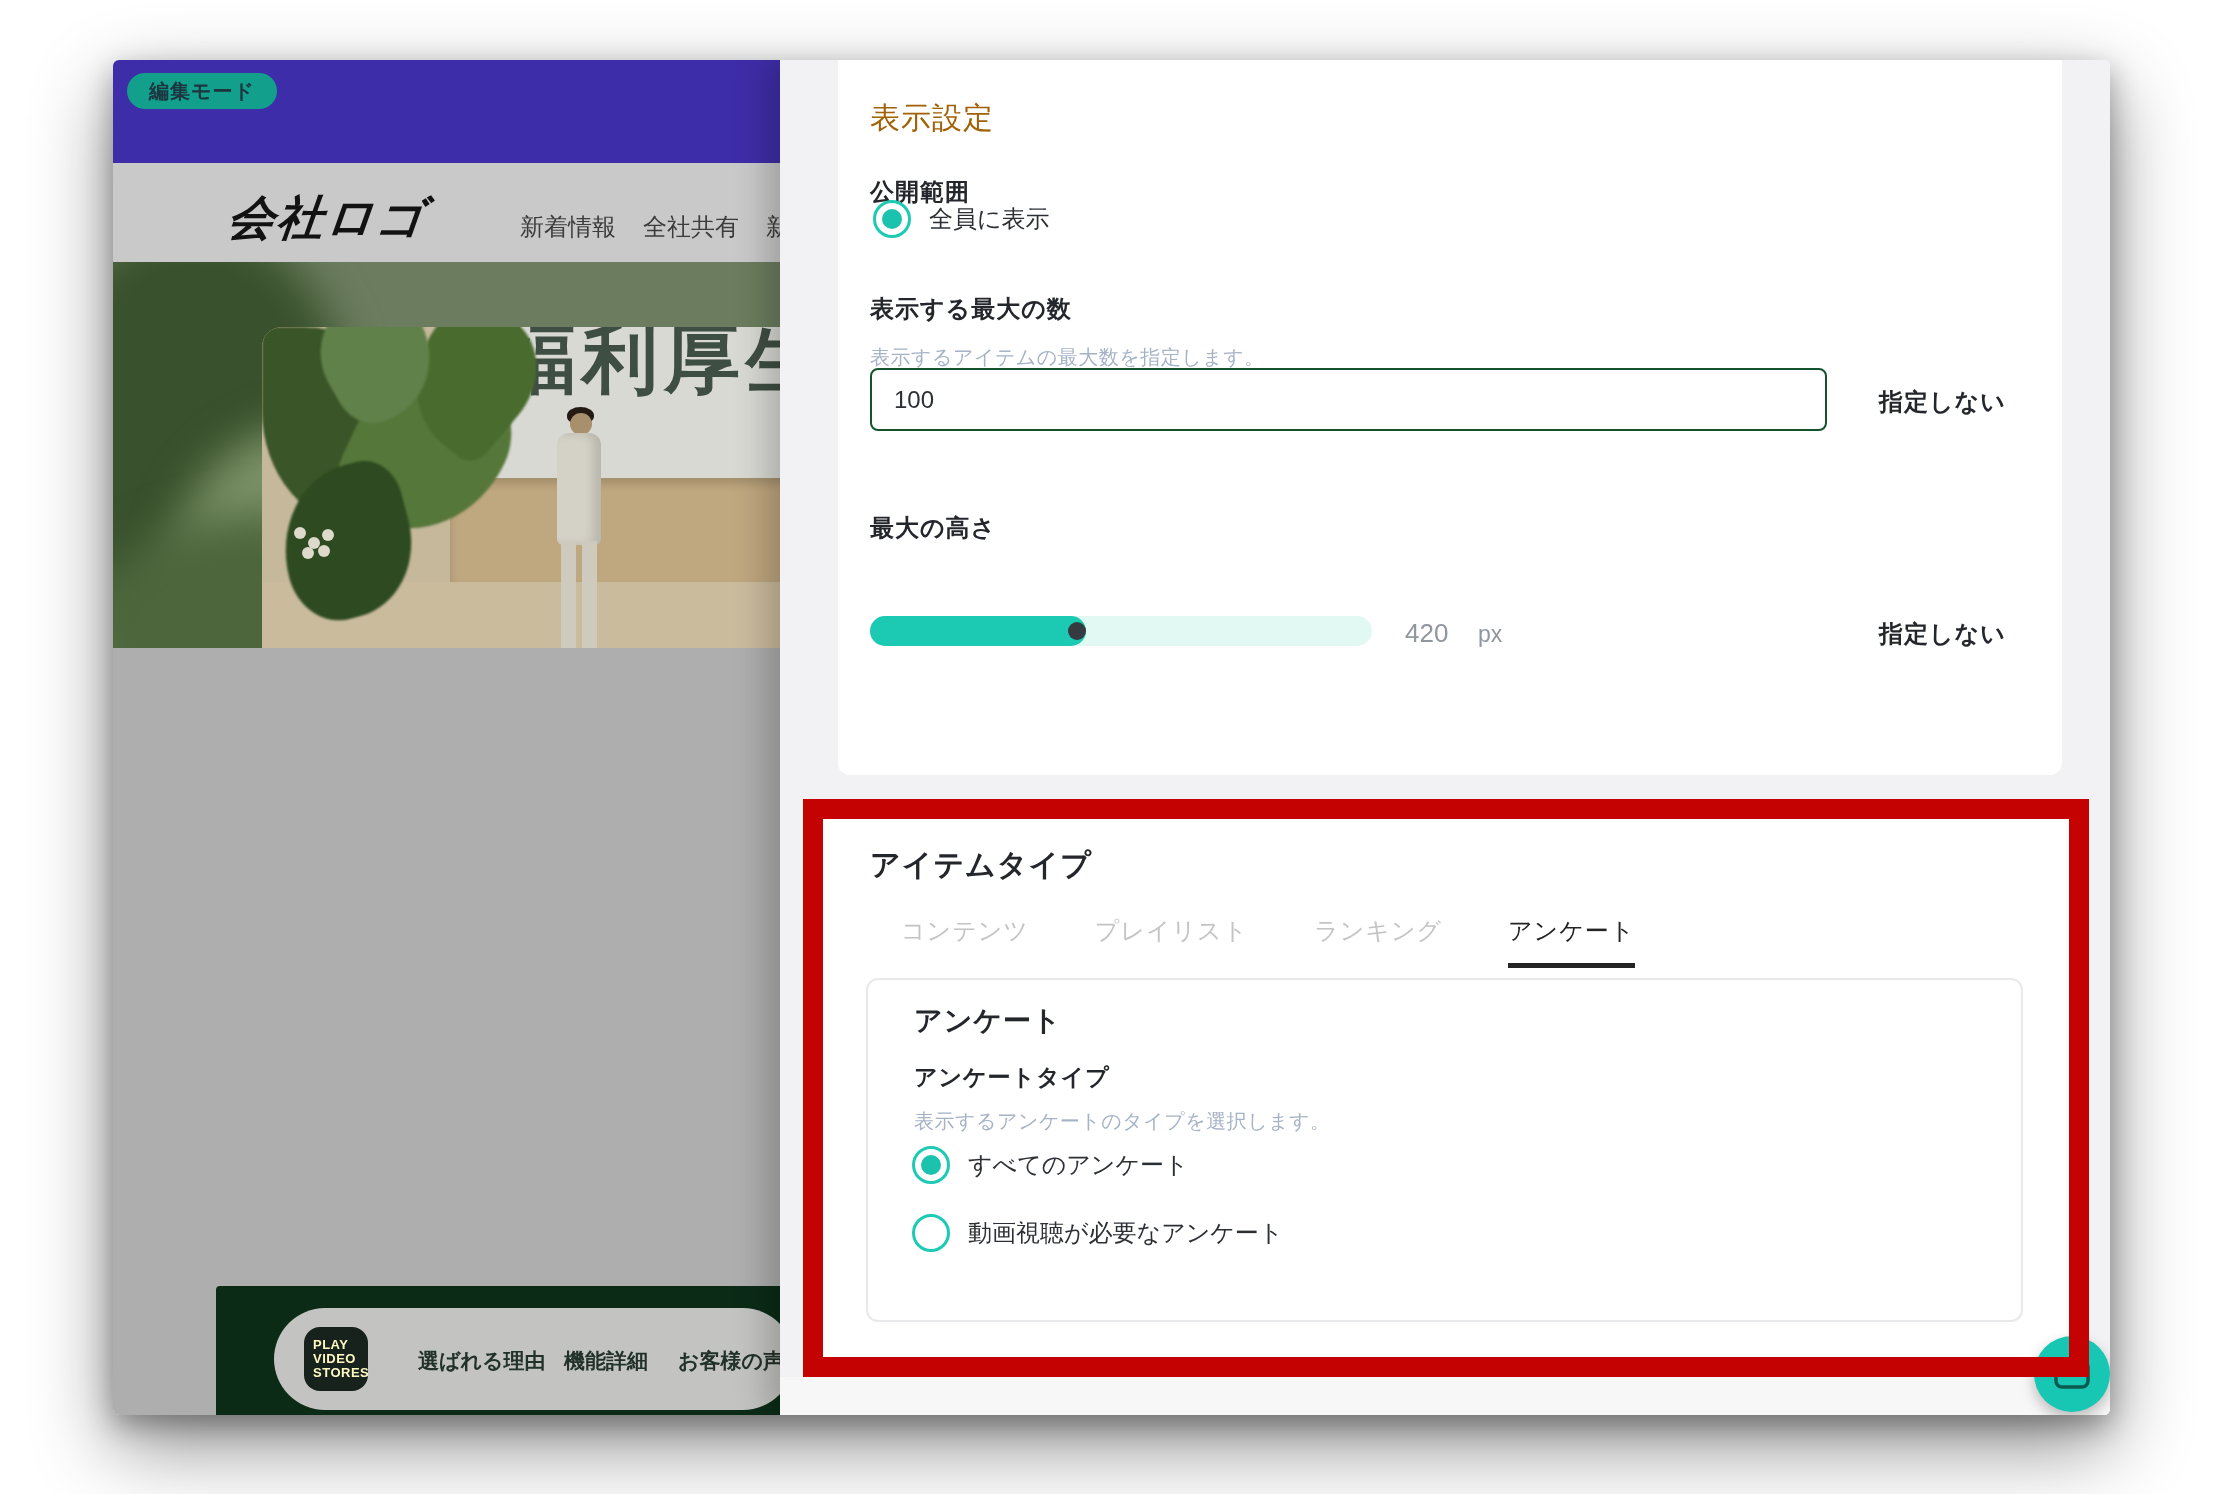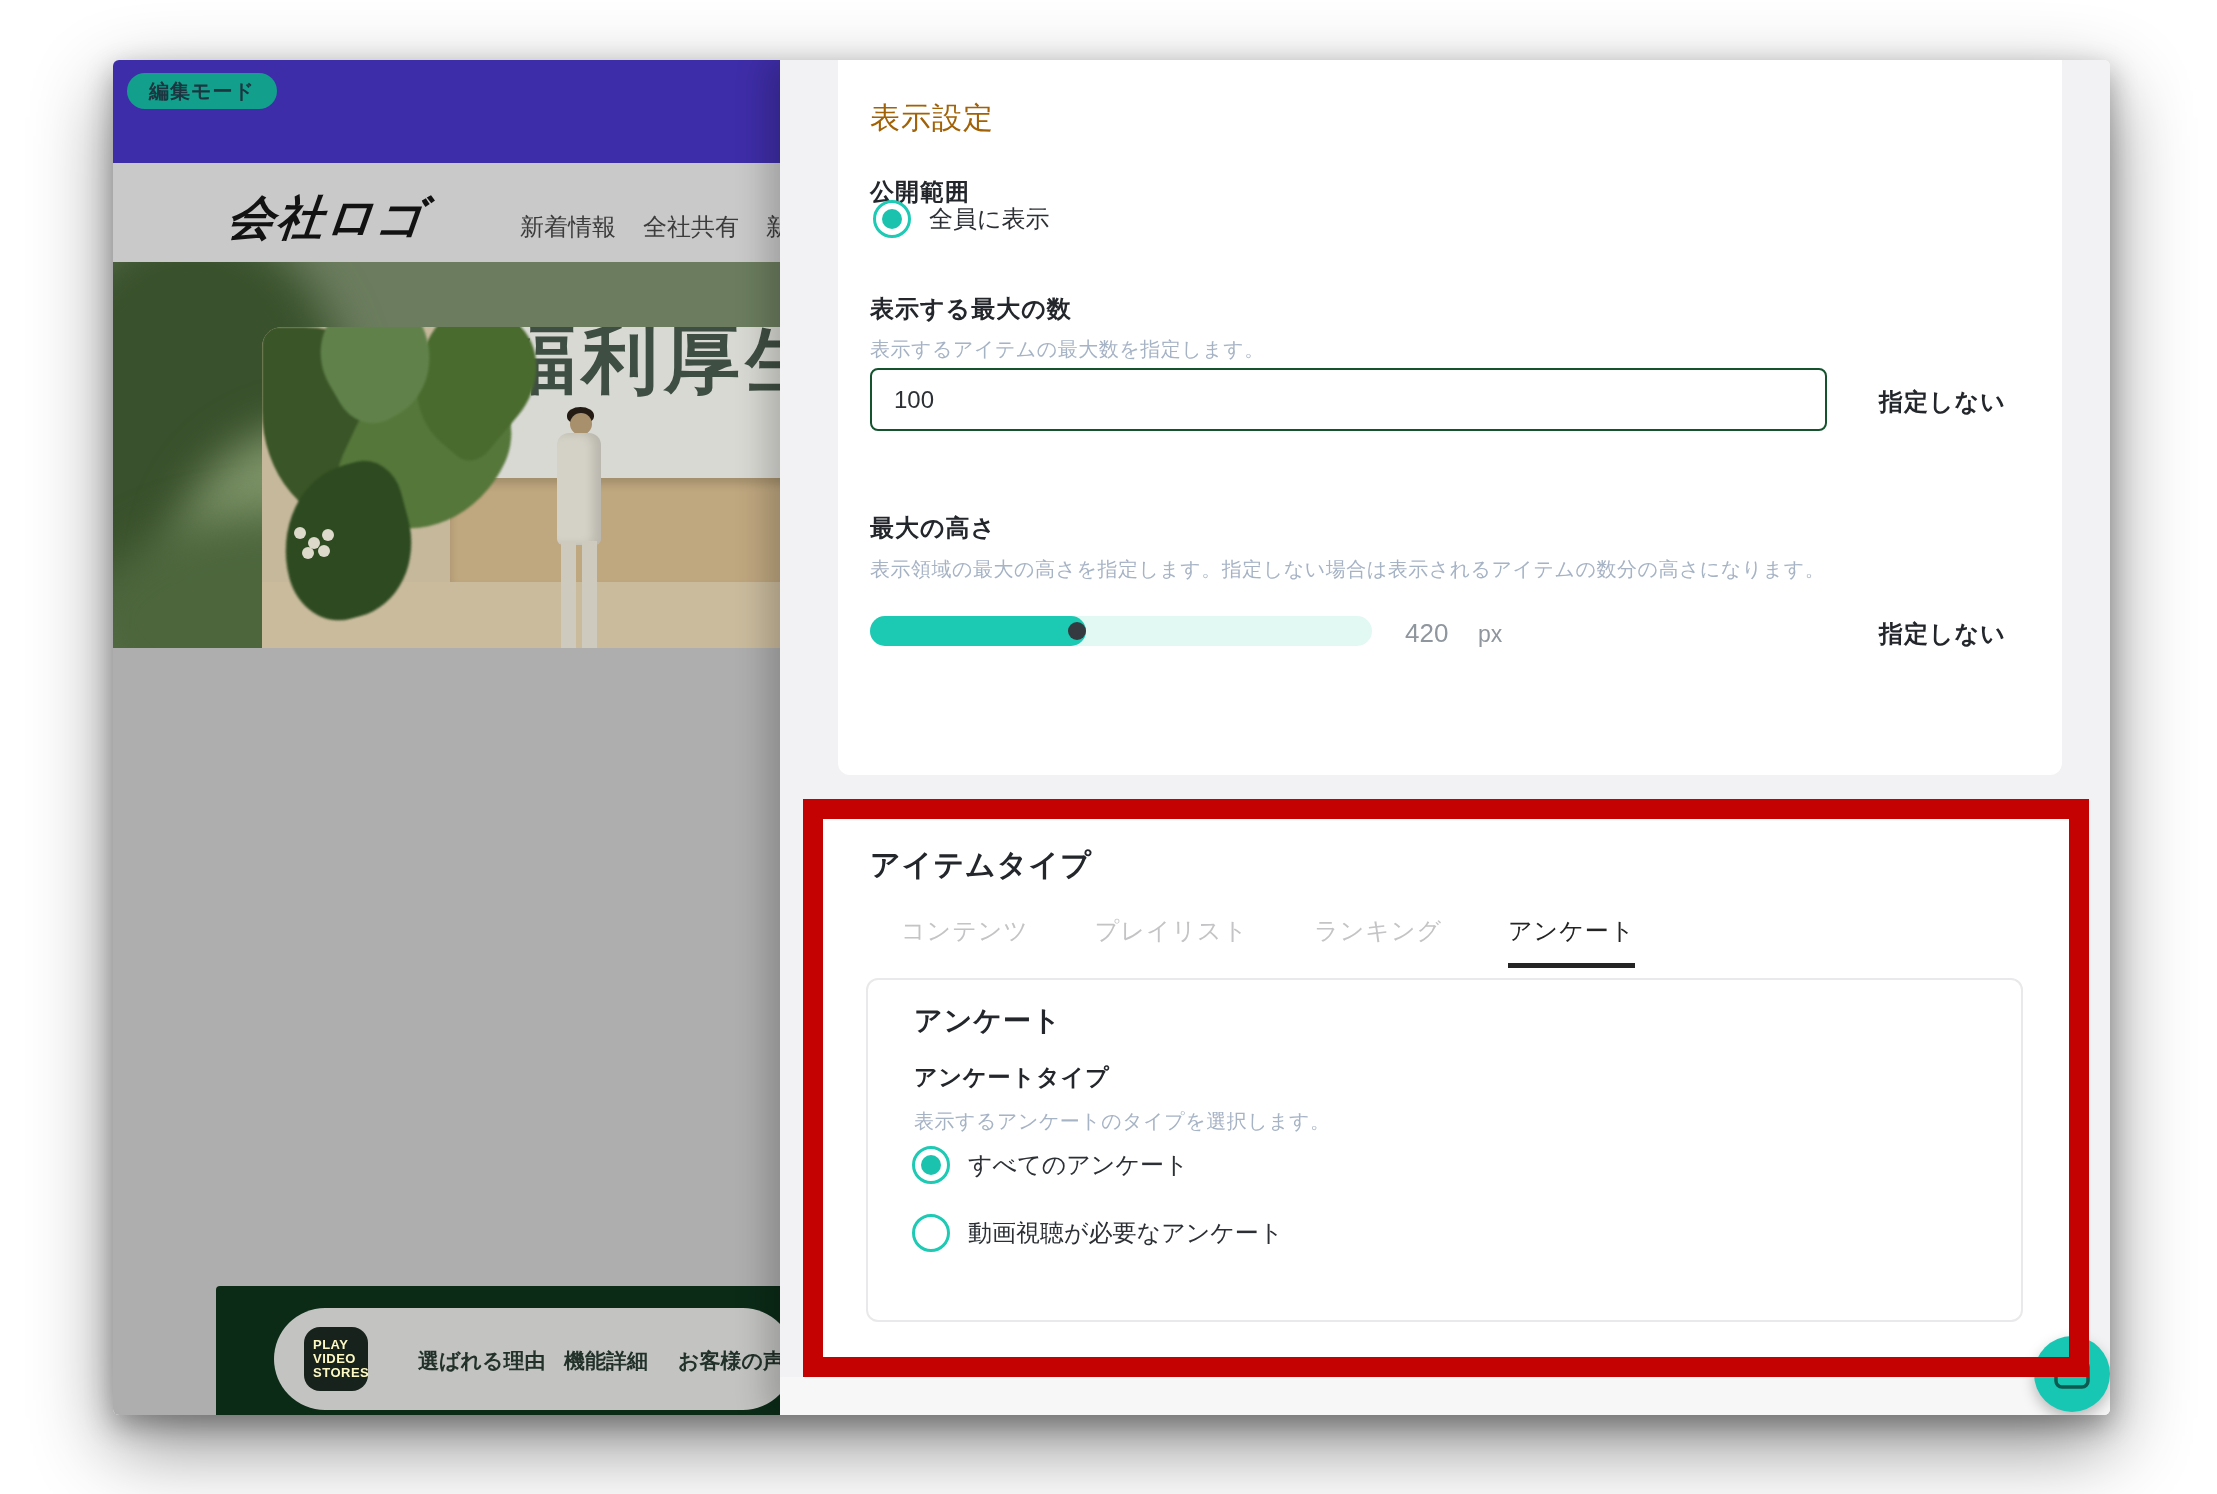--- a/index.html
+++ b/index.html
@@ -183,26 +183,25 @@
       <div class="card1">
         <div class="h-title" style="top:38px;">表示設定</div>
 
         <div class="h-sub" style="top:116px;text-align:center;">公開範囲</div>
         <div class="radio-row" style="left:35px;top:140px;">
           <span class="radio selected"></span>
           <span>全員に表示</span>
         </div>
 
         <div class="h-sub" style="top:233px;">表示する最大の数</div>
-        <div class="helper" style="top:276px;">表示するアイテムの最大数を指定します。</div>
+        <div class="helper" style="top:284px;">表示するアイテムの最大数を指定します。</div>
         <input class="text-input" type="text" value="100" style="">
         <div class="none-label" style="top:326px;">指定しない</div>
 
         <div class="h-sub" style="top:452px;">最大の高さ</div>
-        <div class="helper" style="top:496px;">表示領域の最大の高さを指定します。指定しない場合は表示されるアイテムの数分の高さになります。</div>
         <div class="slider">
           <div class="slider-fill"></div>
           <div class="slider-knob"></div>
         </div>
         <div class="slider-value">420</div>
         <div class="slider-unit">px</div>
         <div class="none-label" style="top:558px;">指定しない</div>
       </div>
 
       <div class="card2">

